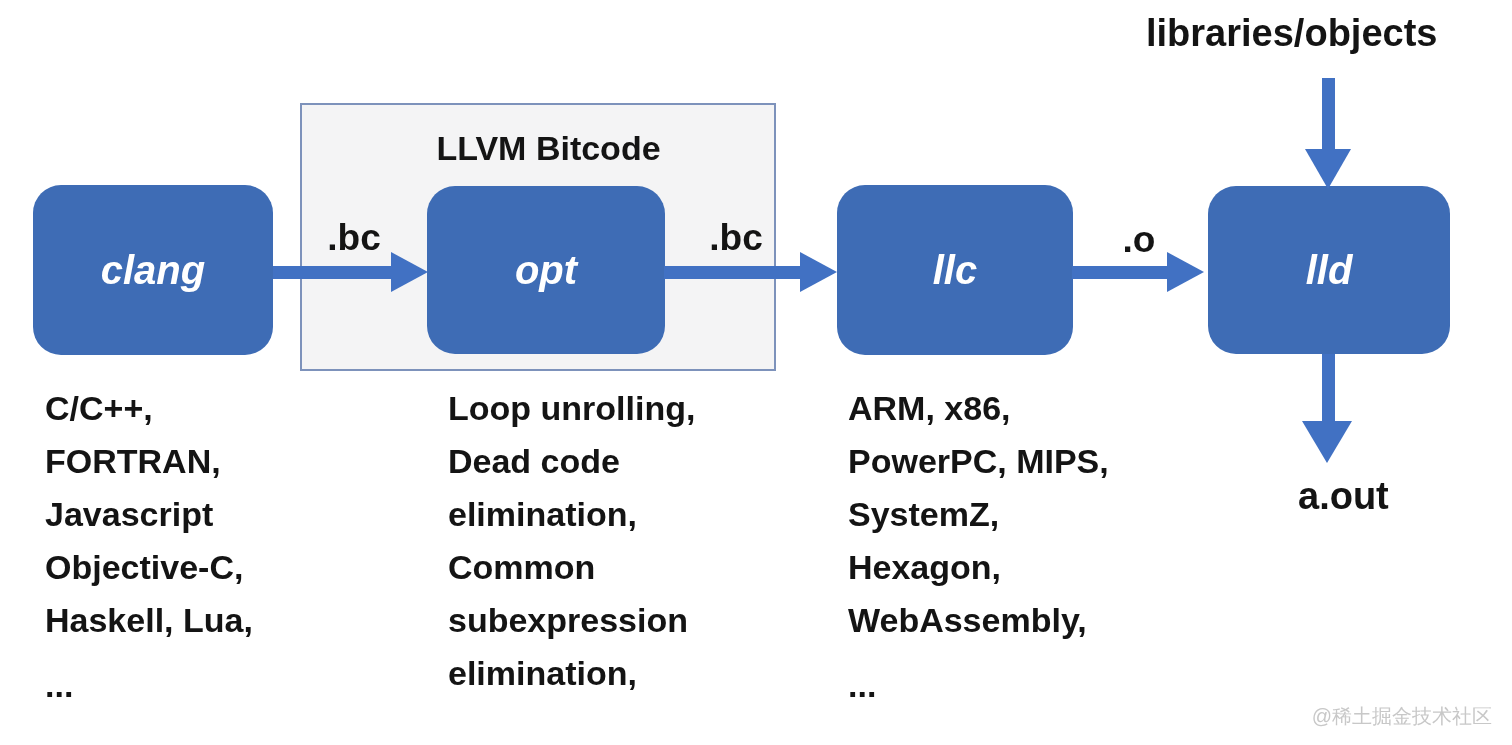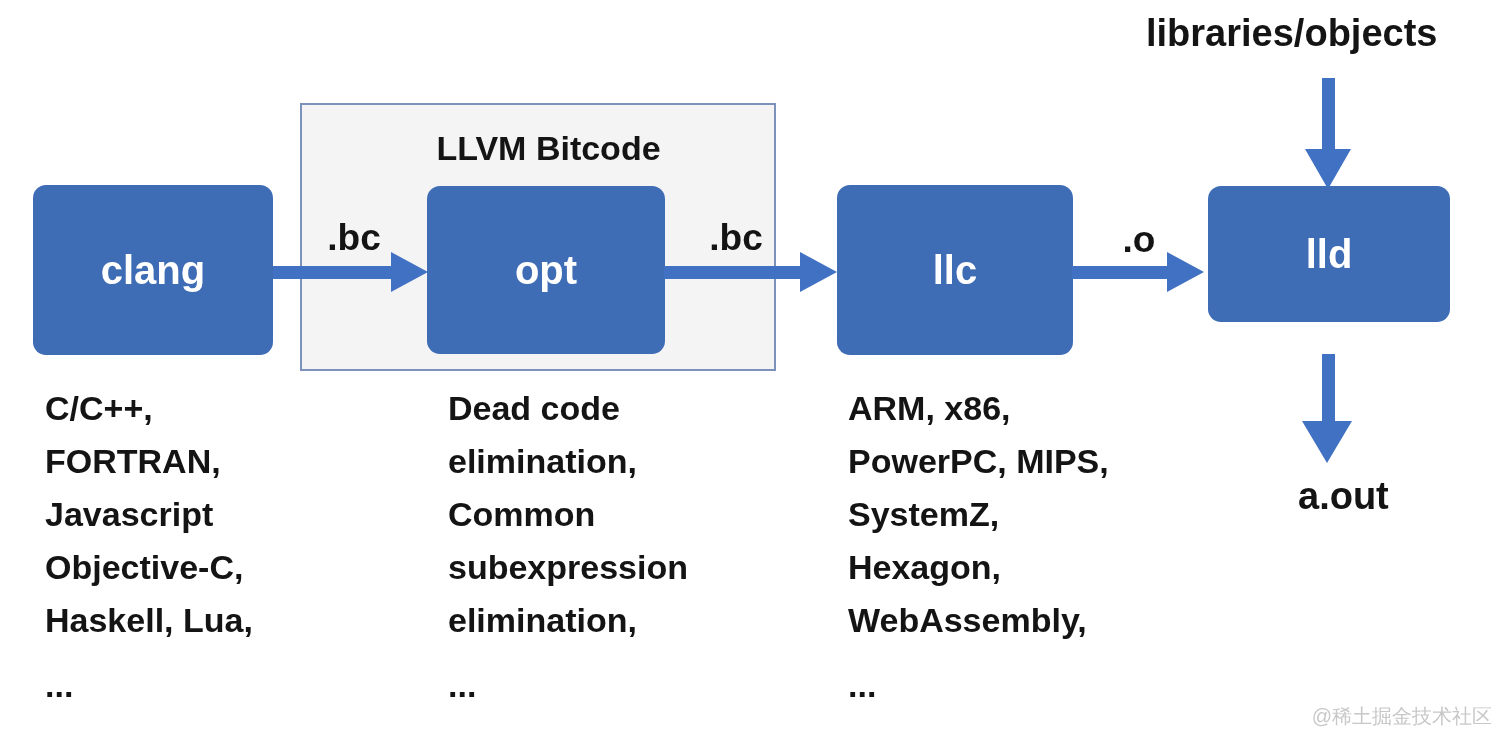--- a/index.html
+++ b/index.html
@@ -34,35 +34,36 @@
     width: 100%;
     text-align: center;
     font-size: 34px;
     font-weight: 700;
     color: var(--text-color);
     padding-left: 21px;
   }
   .node {
     position: absolute;
     background: var(--node-blue);
-    border-radius: 13px;
+    border-radius: 28px;
     display: flex;
     align-items: center;
     justify-content: center;
     z-index: 3;
+    font-style: italic;
   }
   .node .label {
     color: #ffffff;
     font-size: 40px;
     font-weight: 700;
   }
   .node-clang { left: 33px;  top: 185px; width: 240px; height: 170px; }
   .node-opt   { left: 427px; top: 186px; width: 238px; height: 168px; text-align: right; }
   .node-llc   { left: 837px; top: 185px; width: 236px; height: 170px; }
-  .node-lld   { left: 1208px; top: 186px; width: 242px; height: 136px; }
+  .node-lld   { left: 1208px; top: 186px; width: 242px; height: 168px; }
 
   .shaft-h {
     position: absolute;
     height: 13px;
     top: 266px;
     background: var(--arrow-blue);
     z-index: 4;
   }
   .head-right {
     position: absolute;
@@ -174,20 +175,21 @@
   <div class="desc-list list-frontends">
     <div class="line">C/C++,</div>
     <div class="line">FORTRAN,</div>
     <div class="line">Javascript</div>
     <div class="line">Objective-C,</div>
     <div class="line">Haskell, Lua,</div>
     <div class="line gap">...</div>
   </div>
 
   <div class="desc-list list-opts">
+    <div class="line">Loop unrolling,</div>
     <div class="line">Dead code</div>
     <div class="line">elimination,</div>
     <div class="line">Common</div>
     <div class="line">subexpression</div>
     <div class="line">elimination,</div>
     <div class="line gap">...</div>
   </div>
 
   <div class="desc-list list-targets">
     <div class="line">ARM, x86,</div>

